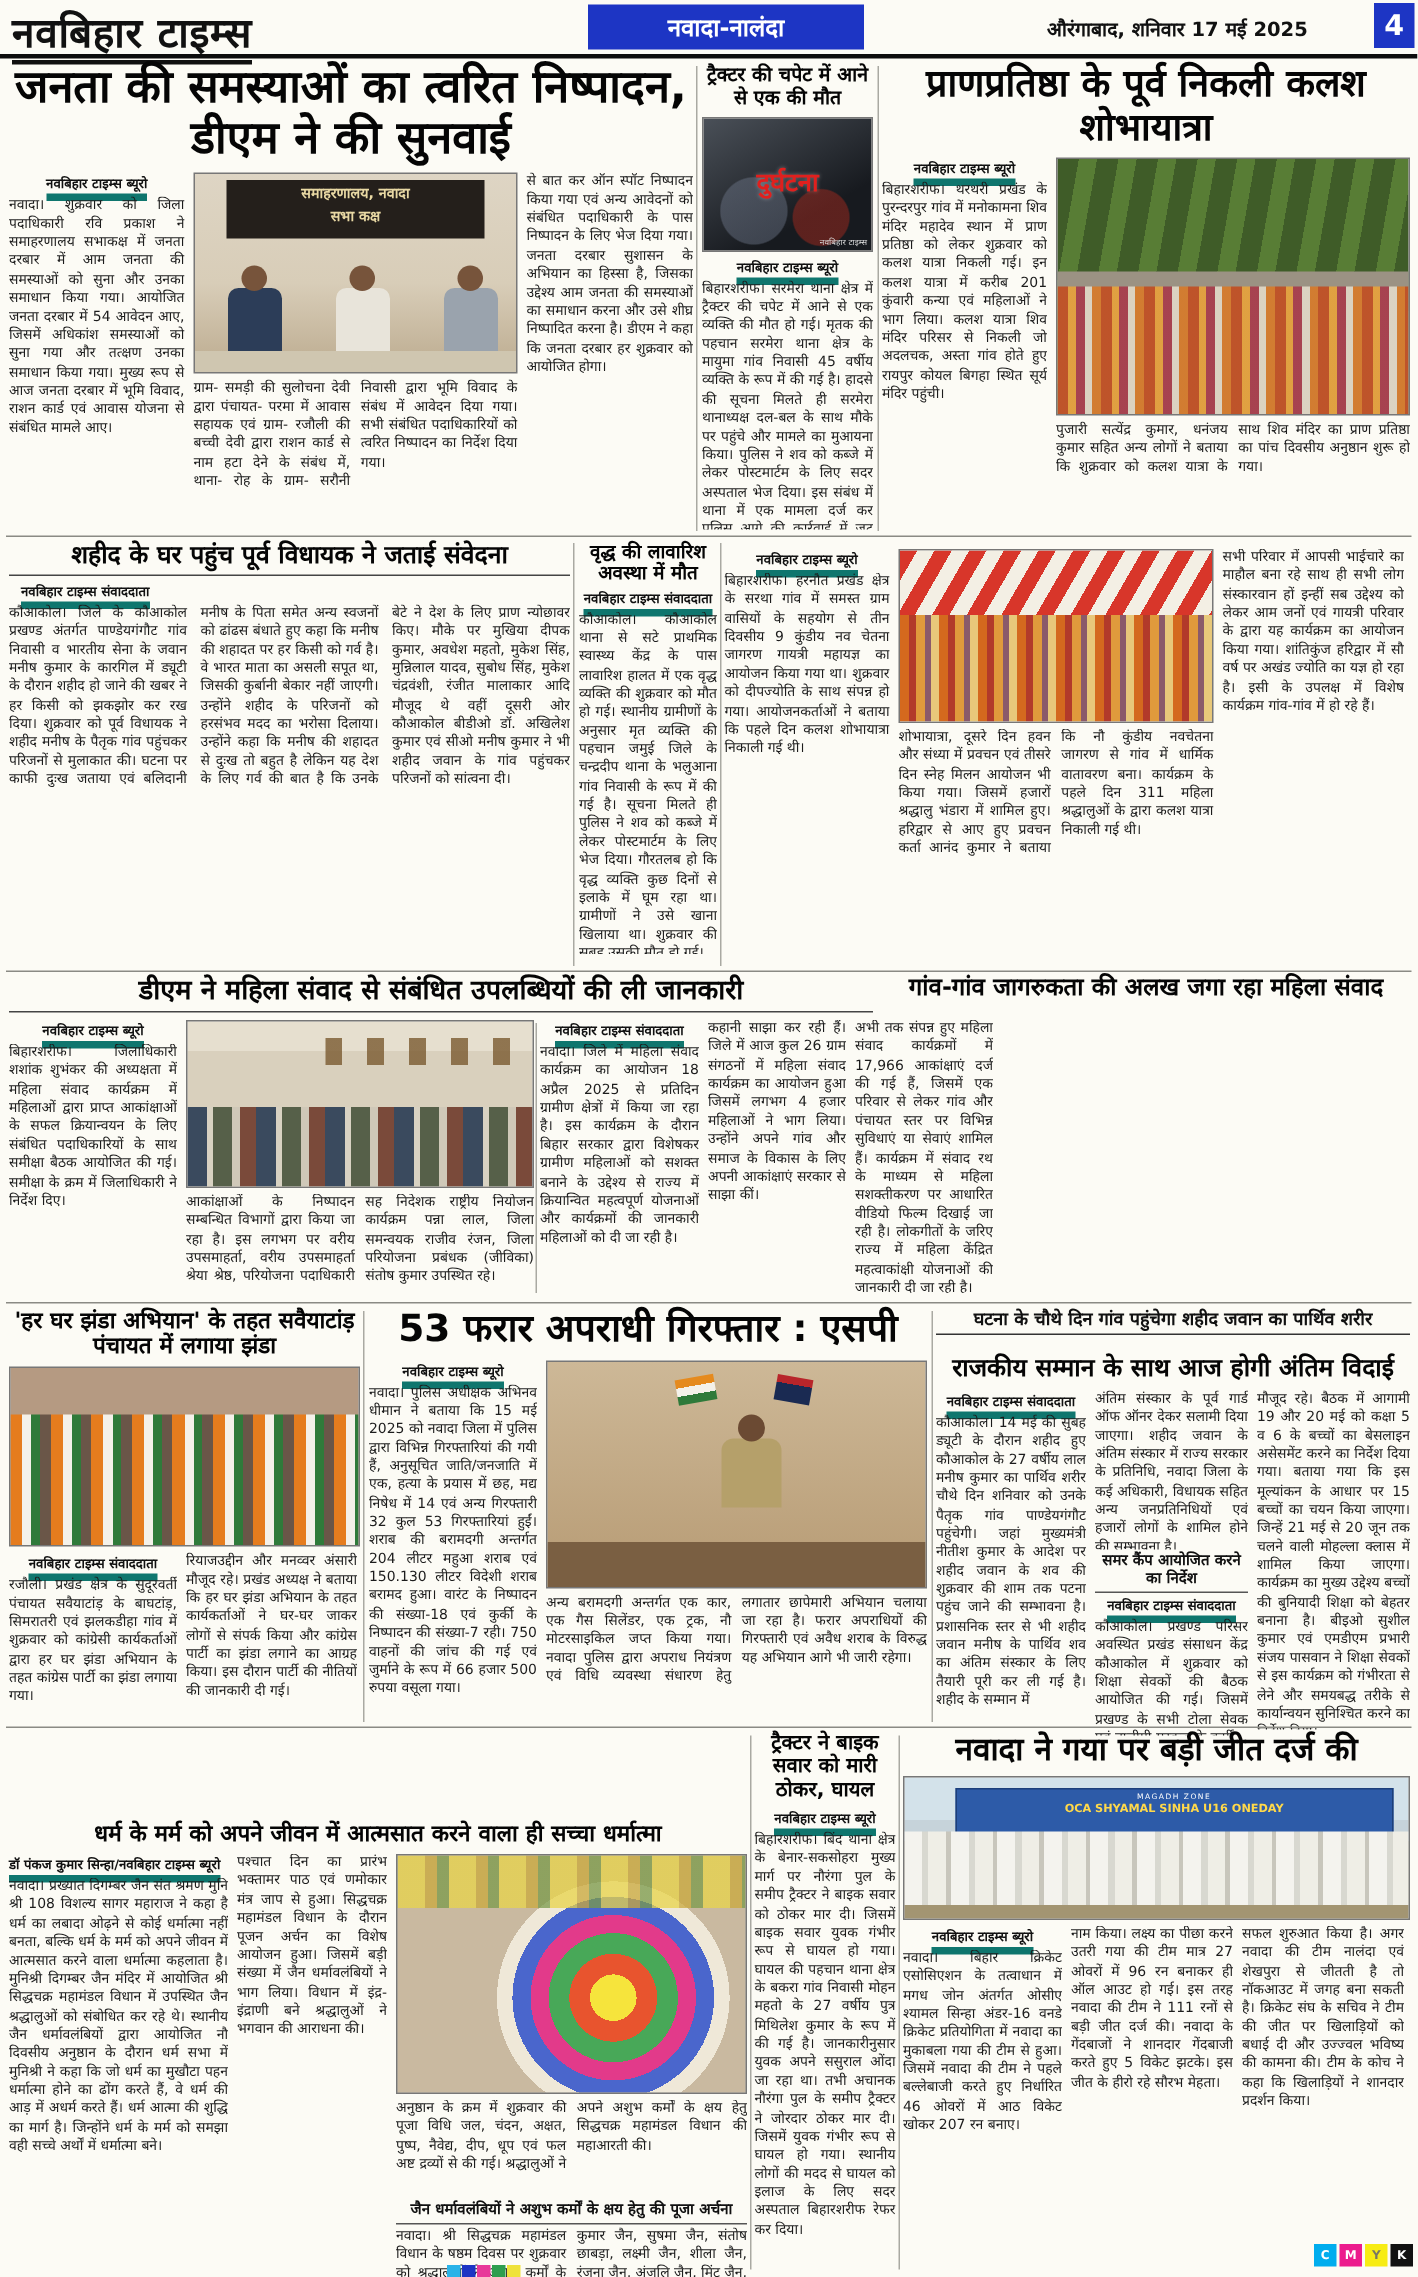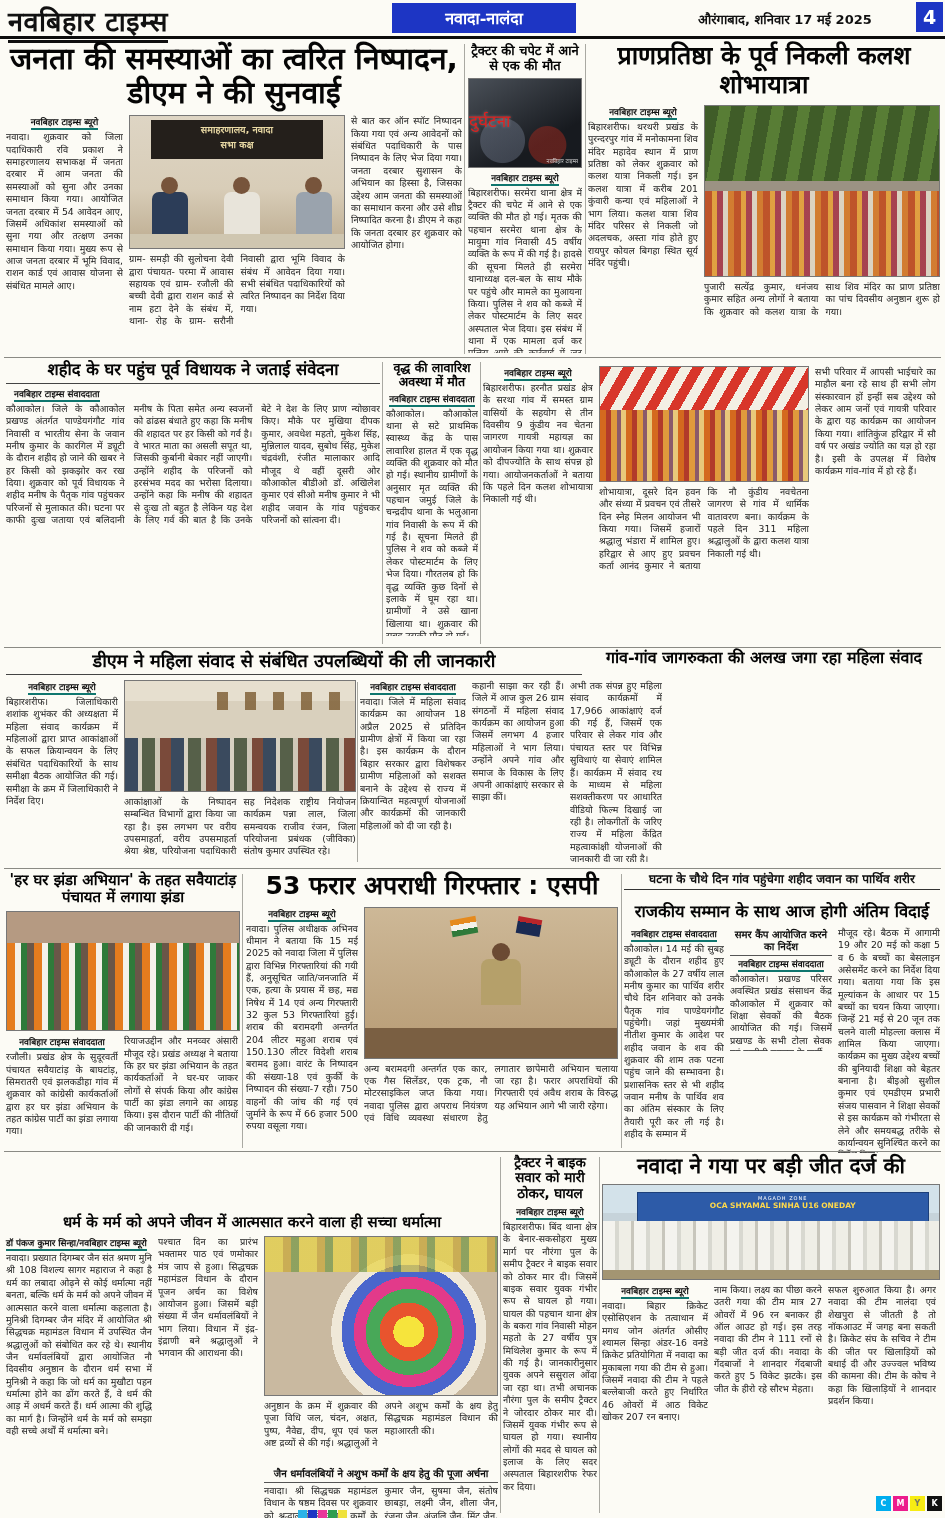--- a/index.html
+++ b/index.html
@@ -3,21 +3,21 @@
 <meta charset="utf-8">
 <style>
   html,body{margin:0;padding:0}
   body{width:945px;height:1518px;position:relative;overflow:hidden;
        background:#fcfbf5;color:#111;
        font-family:"DejaVu Sans","Liberation Sans",sans-serif;}
   .abs{position:absolute}
   .hl{font-weight:bold;text-align:center;line-height:1.14;color:#050505}
   .body-txt{font-size:9.3px;line-height:1.33;text-align:justify;overflow:hidden;color:#1c1c1c}
   .byline{font-size:8.8px;font-weight:bold;text-align:center;margin:1px 0 3px}
-  .byline span{border-bottom:2px solid #0f766e;padding-bottom:1px}
+  .byline span{border-bottom:5px solid #0f766e;padding-bottom:1px}
   .row{display:flex;gap:6px}
   .cols2{column-count:2;column-gap:7px}
   .cols3{column-count:3;column-gap:9px}
   .photo{border:1px solid #777;position:relative;overflow:hidden;box-sizing:border-box}
   .vrule{position:absolute;width:1px;background:#a9a9a2}
   .hrule{position:absolute;height:1px;background:#8a8a84}
   
   .masthead{font-size:27px;font-weight:bold;border-bottom:3px solid #101010;padding-bottom:1px;letter-spacing:.5px}
   .edition-box{background:#1d35c4;color:#fff;font-weight:bold;font-size:16px;text-align:center;padding:4px 0}
   .date-line{font-size:13px;font-weight:bold;white-space:nowrap}
@@ -27,21 +27,21 @@
   .boardA{position:absolute;top:4px;left:10%;right:10%;height:36px;background:#241f1b;color:#e9d9a4;
           font-size:9.5px;font-weight:bold;text-align:center;padding-top:3px;line-height:1.5}
   .person{position:absolute;bottom:14px;width:36px;height:42px;border-radius:7px 7px 0 0}
   .person::before{content:"";position:absolute;top:-15px;left:9px;width:17px;height:17px;border-radius:50%;background:#77543b}
   .tableA{position:absolute;left:0;right:0;bottom:0;height:14px;background:#cfc6b0}
   
   .photoB{background:
       radial-gradient(circle at 70% 75%, rgba(150,40,30,.55) 0 18%, transparent 19%),
       radial-gradient(circle at 30% 70%, rgba(120,130,150,.4) 0 22%, transparent 23%),
       linear-gradient(150deg,#4a5058,#171a1f 70%)}
-  .labelB{position:absolute;top:34%;left:0;right:0;text-align:left;color:#e0201e;font-weight:normal;font-size:17px;
+  .labelB{position:absolute;top:34%;left:0;right:0;text-align:center;color:#e0201e;font-weight:bold;font-size:17px;
           text-shadow:0 0 3px rgba(255,255,255,.35)}
   .creditB{position:absolute;right:3px;bottom:2px;color:#ddd;font-size:5.5px}
   
   .photoC{background:
       repeating-linear-gradient(100deg,#3f5c28 0 14px,#587d35 14px 26px)}
   .roadC{position:absolute;left:0;right:0;top:44%;bottom:0;background:#9b9283}
   .crowdC{position:absolute;left:0;right:0;top:50%;bottom:0;opacity:.9;background:
       repeating-linear-gradient(90deg,#c24d20 0 7px,#e8a23a 7px 12px,#a83a4a 12px 18px,#e2dac8 18px 23px,#d87a28 23px 29px)}
   
   .tentF{position:absolute;left:0;right:0;top:0;height:38%;
@@ -268,20 +268,21 @@
 
 <div class="abs" style="left:624px;top:870px;width:316px">
   <div class="kicker">घटना के चौथे दिन गांव पहुंचेगा शहीद जवान का पार्थिव शरीर</div>
   <div class="hl" style="font-size:16.5px;margin-top:13px">राजकीय सम्मान के साथ आज होगी अंतिम विदाई</div>
   <div class="row" style="margin-top:5px">
     <div style="width:100px">
       <div class="byline"><span>नवबिहार टाइम्स संवाददाता</span></div>
       <div class="body-txt" style="height:212px">कौआकोल। 14 मई की सुबह ड्यूटी के दौरान शहीद हुए कौआकोल के 27 वर्षीय लाल मनीष कुमार का पार्थिव शरीर चौथे दिन शनिवार को उनके पैतृक गांव पाण्डेयगंगौट पहुंचेगी। जहां मुख्यमंत्री नीतीश कुमार के आदेश पर शहीद जवान के शव की शुक्रवार की शाम तक पटना पहुंच जाने की सम्भावना है। प्रशासनिक स्तर से भी शहीद जवान मनीष के पार्थिव शव का अंतिम संस्कार के लिए तैयारी पूरी कर ली गई है। शहीद के सम्मान में</div>
     </div>
     <div style="width:102px">
+      <div class="body-txt" style="height:106px">अंतिम संस्कार के पूर्व गार्ड ऑफ ऑनर देकर सलामी दिया जाएगा। शहीद जवान के अंतिम संस्कार में राज्य सरकार के प्रतिनिधि, नवादा जिला के कई अधिकारी, विधायक सहित अन्य जनप्रतिनिधियों एवं हजारों लोगों के शामिल होने की सम्भावना है।</div>
       <div class="subhead">समर कैंप आयोजित करने का निर्देश</div>
       <div class="byline"><span>नवबिहार टाइम्स संवाददाता</span></div>
       <div class="body-txt" style="height:78px">कौआकोल। प्रखण्ड परिसर अवस्थित प्रखंड संसाधन केंद्र कौआकोल में शुक्रवार को शिक्षा सेवकों की बैठक आयोजित की गई। जिसमें प्रखण्ड के सभी टोला सेवक एवं तालीमी मरकज के कर्मी</div>
     </div>
     <div style="width:102px">
       <div class="body-txt" style="height:226px">मौजूद रहे। बैठक में आगामी 19 और 20 मई को कक्षा 5 व 6 के बच्चों का बेसलाइन असेसमेंट करने का निर्देश दिया गया। बताया गया कि इस मूल्यांकन के आधार पर 15 बच्चों का चयन किया जाएगा। जिन्हें 21 मई से 20 जून तक चलने वाली मोहल्ला क्लास में शामिल किया जाएगा। कार्यक्रम का मुख्य उद्देश्य बच्चों की बुनियादी शिक्षा को बेहतर बनाना है। बीइओ सुशील कुमार एवं एमडीएम प्रभारी संजय पासवान ने शिक्षा सेवकों से इस कार्यक्रम को गंभीरता से लेने और समयबद्ध तरीके से कार्यान्वयन सुनिश्चित करने का निर्देश दिया।</div>
     </div>
   </div>
 </div>
 

